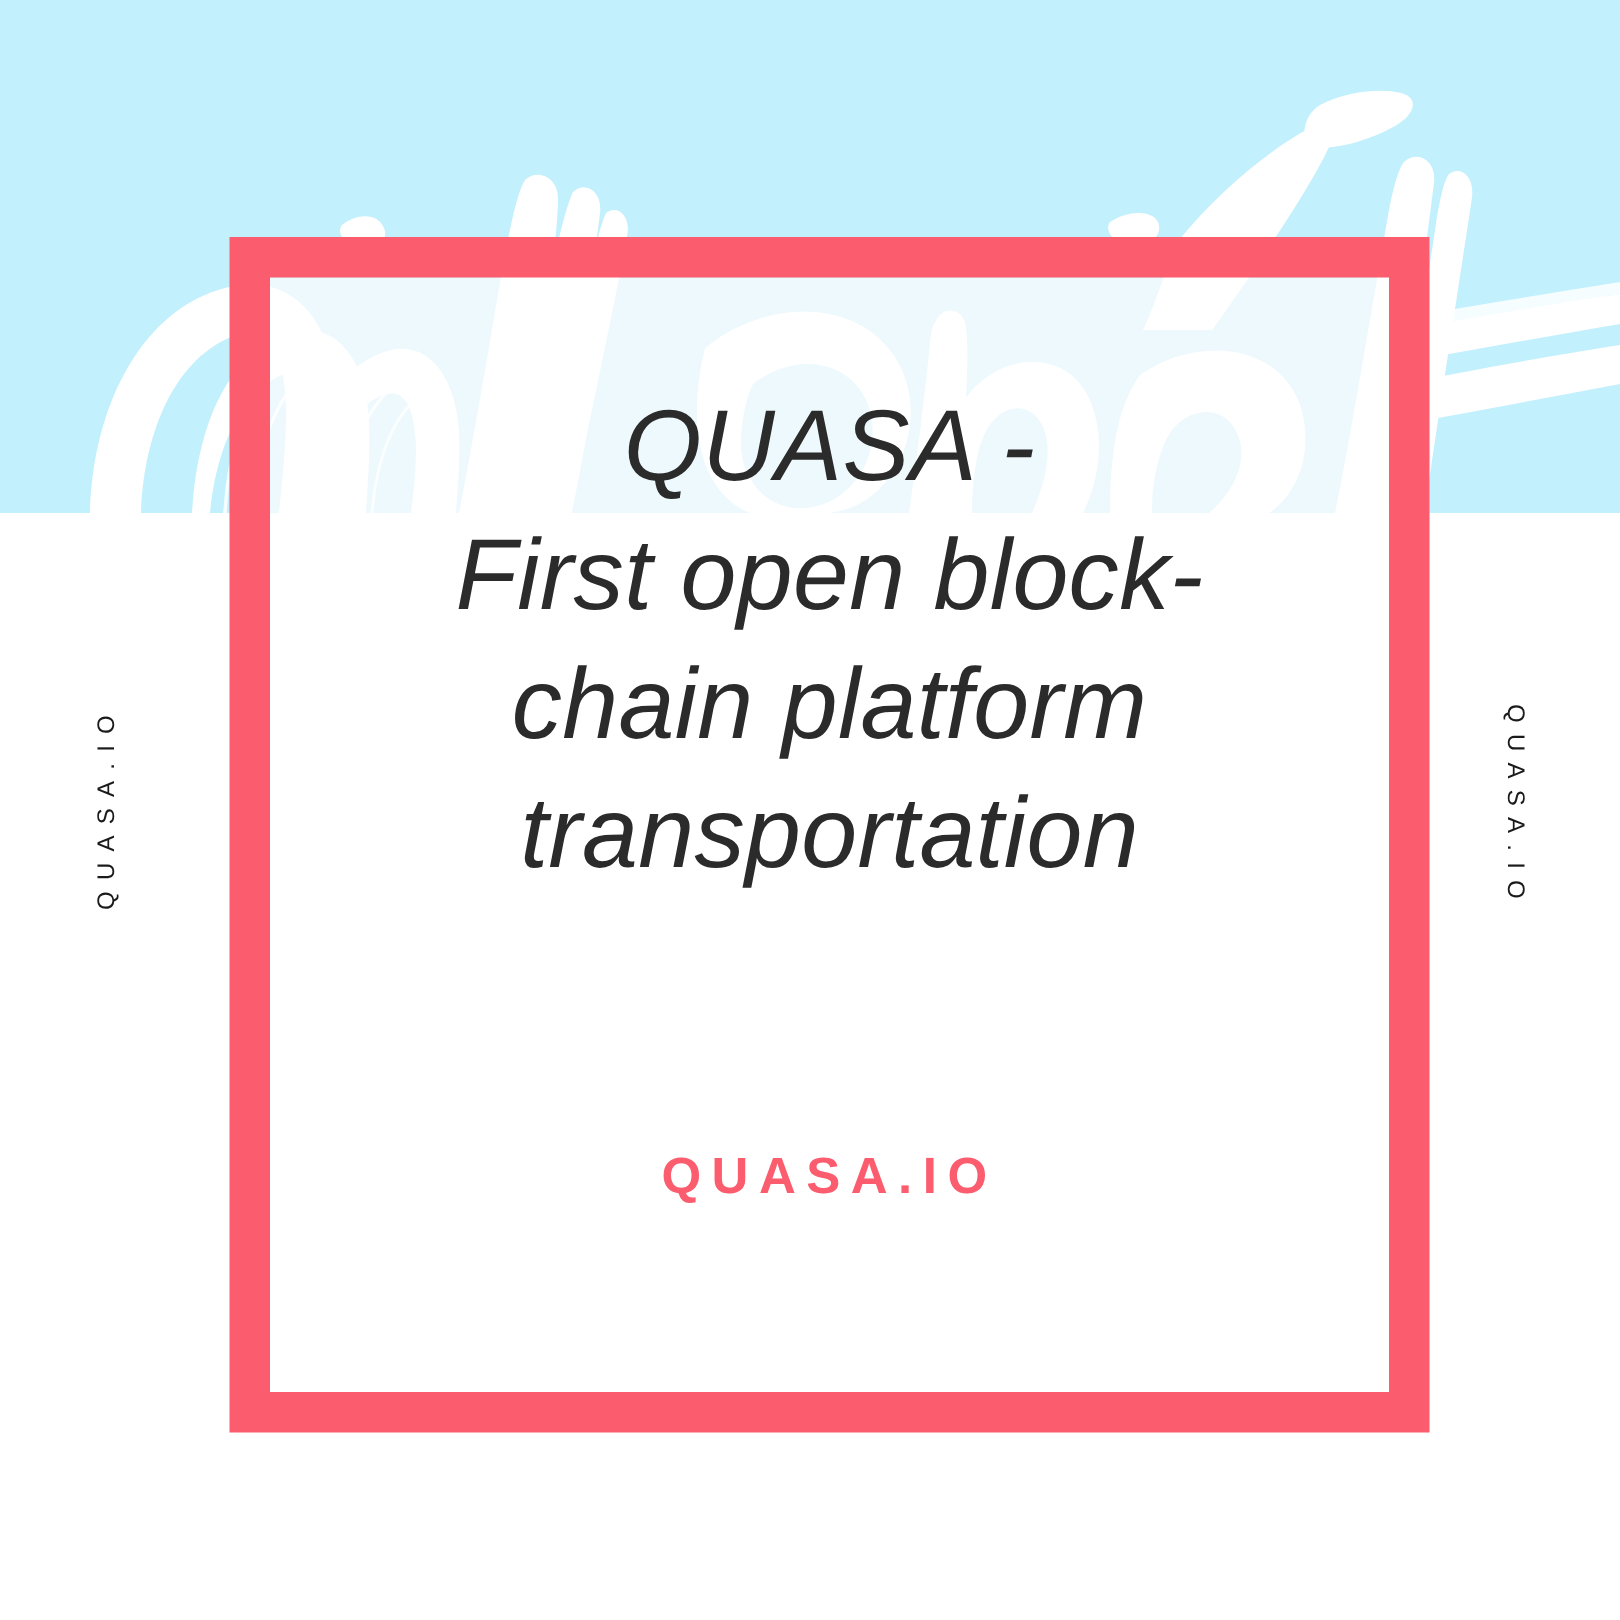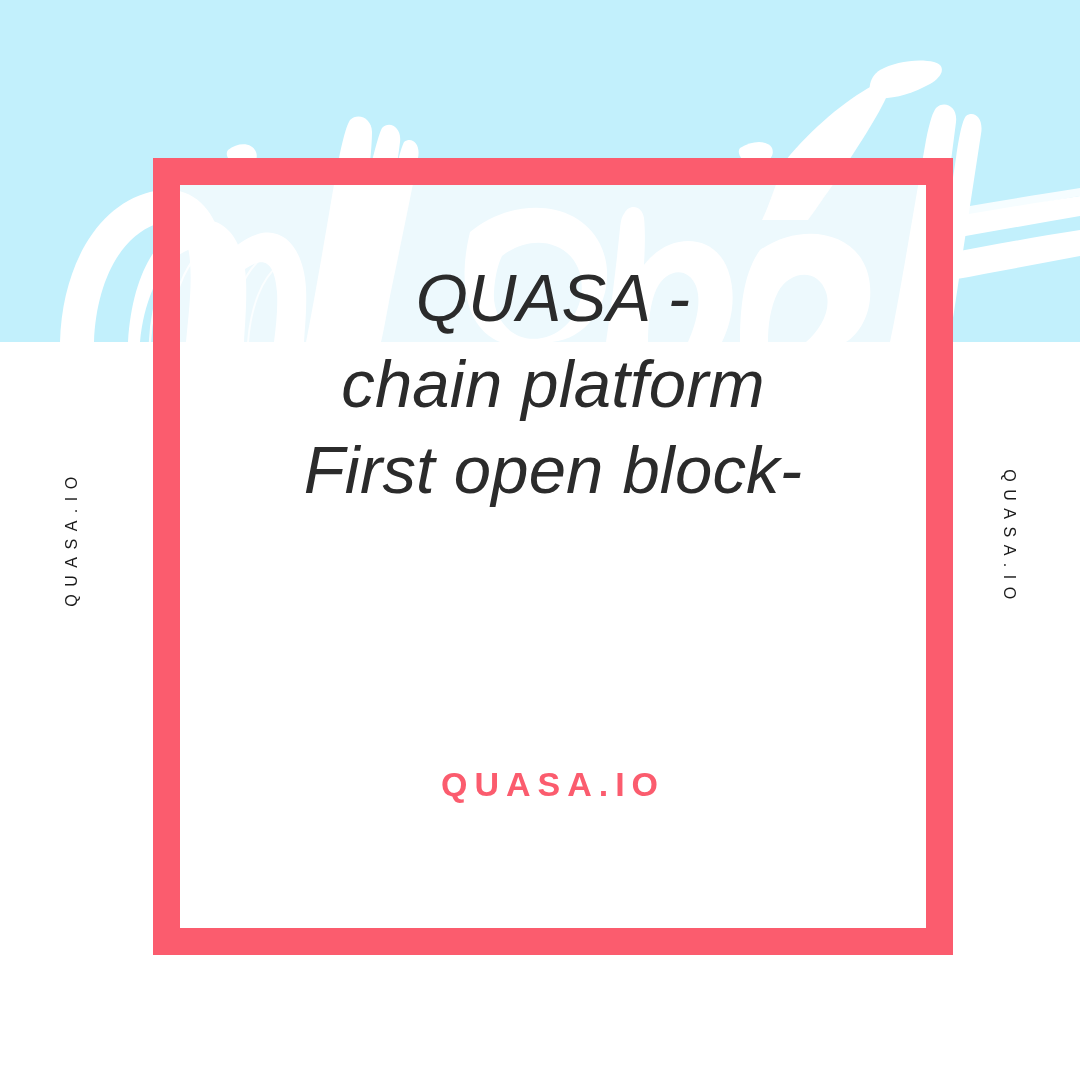--- a/index.html
+++ b/index.html
@@ -182,22 +182,23 @@
         <path d="M966 116 C974 110 984 118 981 134 C974 180 962 258 954 312 C951 330 949 338 948 342 L924 342 C932 308 946 224 956 158 C960 130 963 120 966 116 Z"></path>
         <path d="M786 160 C812 128 846 100 872 86 C884 80 892 86 886 98 C876 120 852 156 832 186 C822 200 814 212 808 220 L762 220 C770 204 778 176 786 160 Z"></path>
       </g>
     </svg>
   </div>
 
   <div class="frame"></div>
 
   <div class="headline">
     <span class="ln">QUASA -</span>
+    <span class="ln">First open block-</span>
     <span class="ln">chain platform</span>
-    <span class="ln">First open block-</span>
+    <span class="ln">transportation</span>
   </div>
 
   <div class="logo">QUASA.IO</div>
 
   <div class="vmark left">QUASA.IO</div>
   <div class="vmark right">QUASA.IO</div>
 
 </div>
 
 </body></html>

